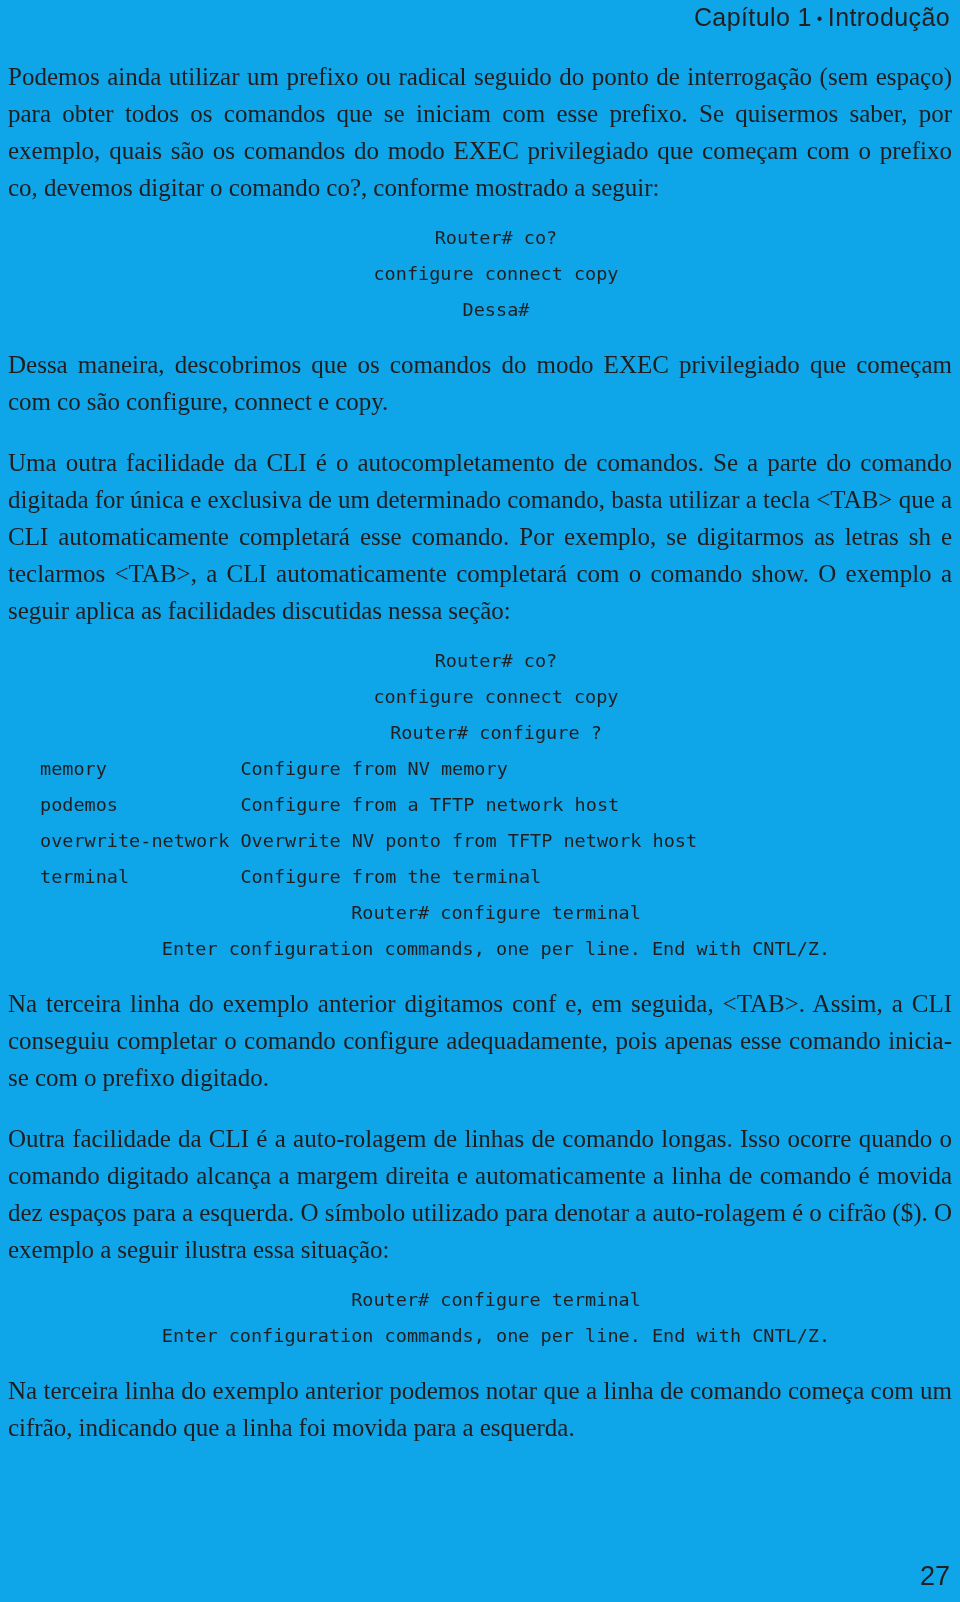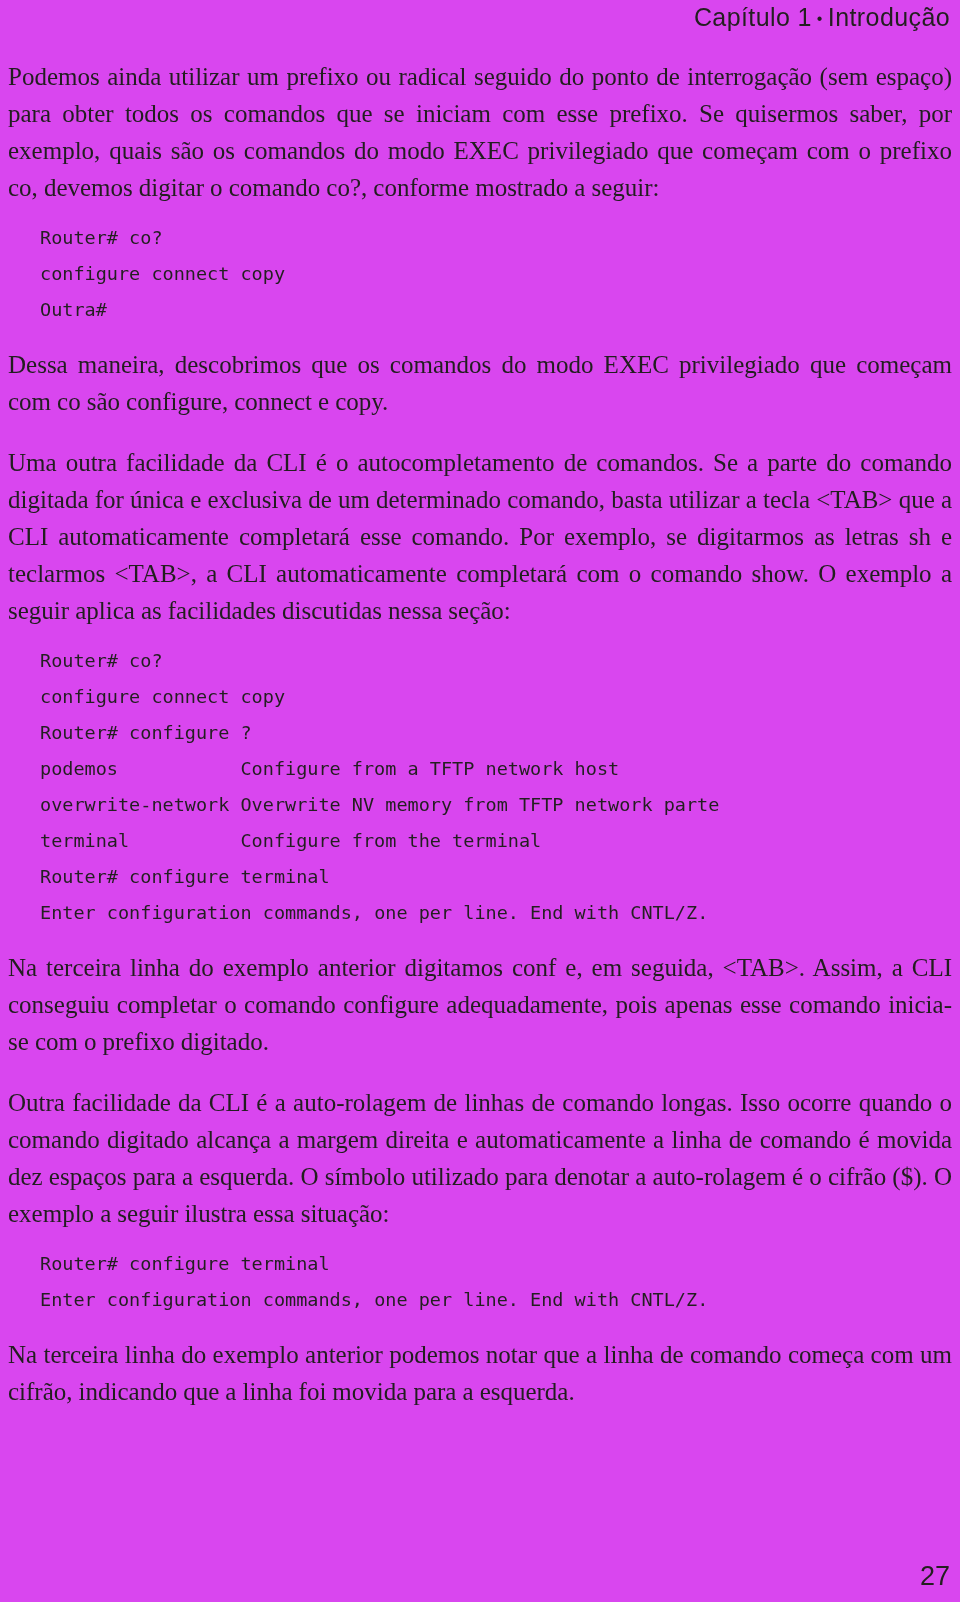--- a/index.html
+++ b/index.html
@@ -4,21 +4,21 @@
 <style>
   html, body {
     margin: 0;
     padding: 0;
     background: #ffffff;
   }
   .page {
     position: relative;
     width: 960px;
     height: 1602px;
-    background: #d946ef;
+    background: #0ea5e9;
     overflow: hidden;
     box-sizing: border-box;
     padding: 0 8px;
   }
   .running-head {
     text-align: right;
     font-family: "Liberation Sans", sans-serif;
     font-size: 25px;
     font-weight: 300;
     letter-spacing: 0.4px;
@@ -47,20 +47,21 @@
     margin: 14px 0 18px 0;
     padding-left: 32px;
   }
   .code-line {
     font-family: "DejaVu Sans Mono", "Liberation Mono", monospace;
     font-size: 18.5px;
     line-height: 36px;
     color: #231f20;
     white-space: pre;
     letter-spacing: 0px;
+    text-align: center;
   }
   .help-line {
     font-family: "DejaVu Sans Mono", "Liberation Mono", monospace;
     font-size: 18.5px;
     line-height: 36px;
     color: #231f20;
     white-space: pre;
     display: block;
   }
   .help-key {
@@ -85,36 +86,37 @@
 
   <div class="running-head">
     <span>Capítulo 1</span><span class="bullet">•</span><span>Introdução</span>
   </div>
 
   <p class="body-text">Podemos ainda utilizar um prefixo ou radical seguido do ponto de interrogação (sem espaço) para obter todos os comandos que se iniciam com esse prefixo. Se quisermos saber, por exemplo, quais são os comandos do modo EXEC privilegiado que começam com o prefixo co, devemos digitar o comando co?, conforme mostrado a seguir:</p>
 
   <div class="code-block">
     <div class="code-line">Router# co?</div>
     <div class="code-line">configure connect copy</div>
-    <div class="code-line">Outra#</div>
+    <div class="code-line">Dessa#</div>
   </div>
 
   <p class="body-text">Dessa maneira, descobrimos que os comandos do modo EXEC privilegiado que começam com co são configure, connect e copy.</p>
 
   <div class="spacer-sm"></div>
 
   <p class="body-text">Uma outra facilidade da CLI é o autocompletamento de comandos. Se a parte do comando digitada for única e exclusiva de um determinado comando, basta utilizar a tecla &lt;TAB&gt; que a CLI automaticamente completará esse comando. Por exemplo, se digitarmos as letras sh e teclarmos &lt;TAB&gt;, a CLI automaticamente completará com o comando show. O exemplo a seguir aplica as facilidades discutidas nessa seção:</p>
 
   <div class="code-block">
     <div class="code-line">Router# co?</div>
     <div class="code-line">configure connect copy</div>
     <div class="code-line">Router# configure ?</div>
 
+    <div class="help-line"><span class="help-key">memory</span><span>Configure from NV memory</span></div>
     <div class="help-line"><span class="help-key">podemos</span><span>Configure from a TFTP network host</span></div>
-    <div class="help-line"><span class="help-key">overwrite-network</span><span>Overwrite NV memory from TFTP network parte</span></div>
+    <div class="help-line"><span class="help-key">overwrite-network</span><span>Overwrite NV ponto from TFTP network host</span></div>
     <div class="help-line"><span class="help-key">terminal</span><span>Configure from the terminal</span></div>
 
     <div class="code-line">Router# configure terminal</div>
     <div class="code-line">Enter configuration commands, one per line. End with CNTL/Z.</div>
   </div>
 
   <p class="body-text">Na terceira linha do exemplo anterior digitamos conf e, em seguida, &lt;TAB&gt;. Assim, a CLI conseguiu completar o comando configure adequadamente, pois apenas esse comando inicia-se com o prefixo digitado.</p>
 
   <div class="spacer-sm"></div>
 

